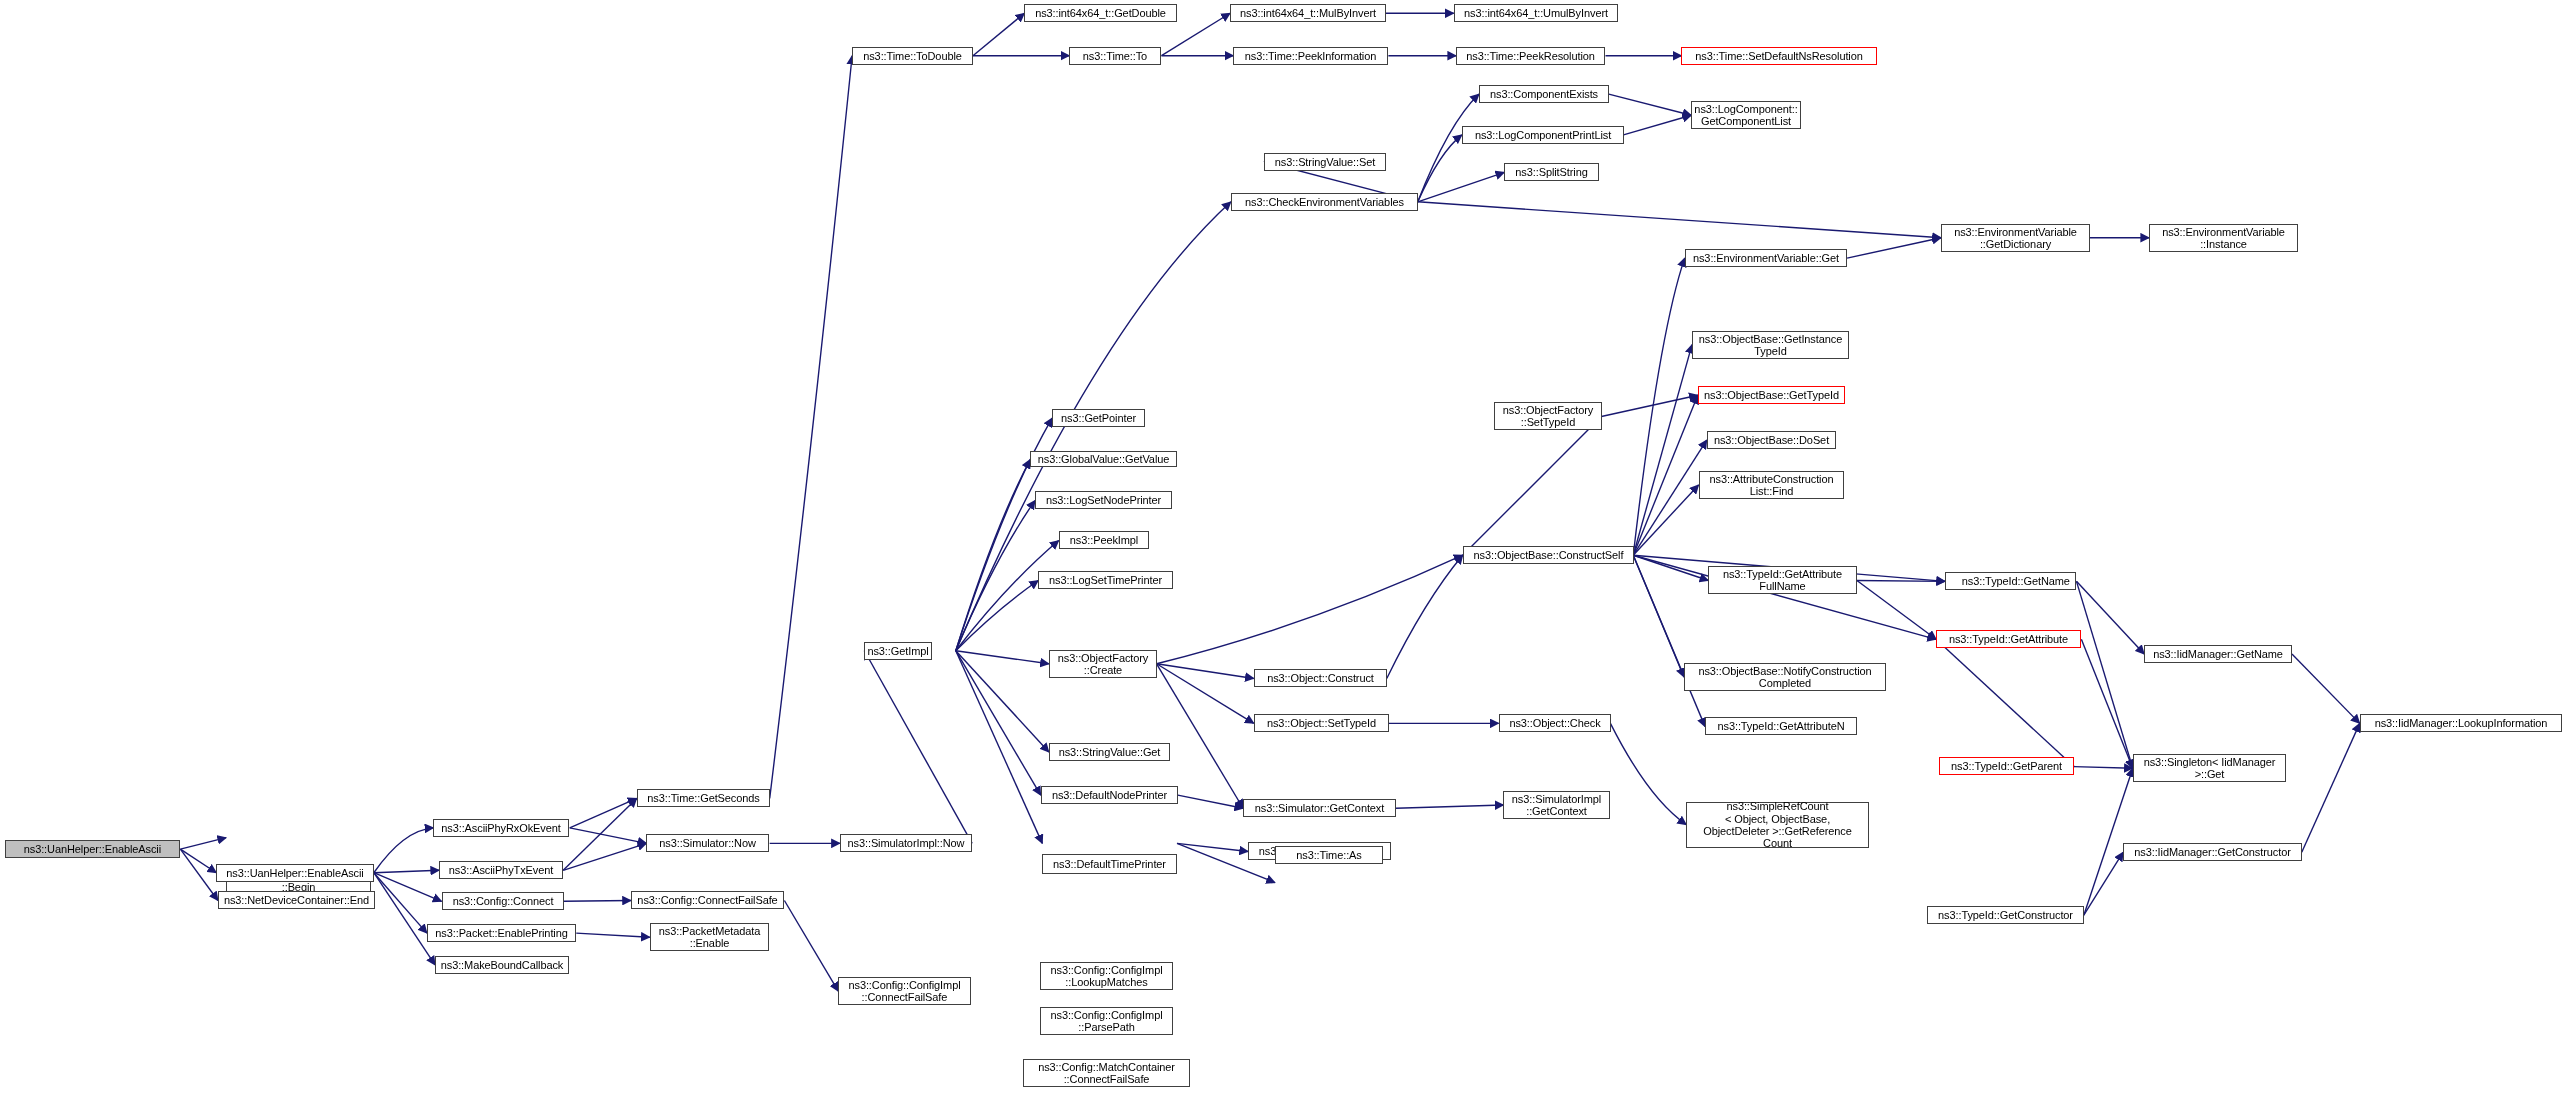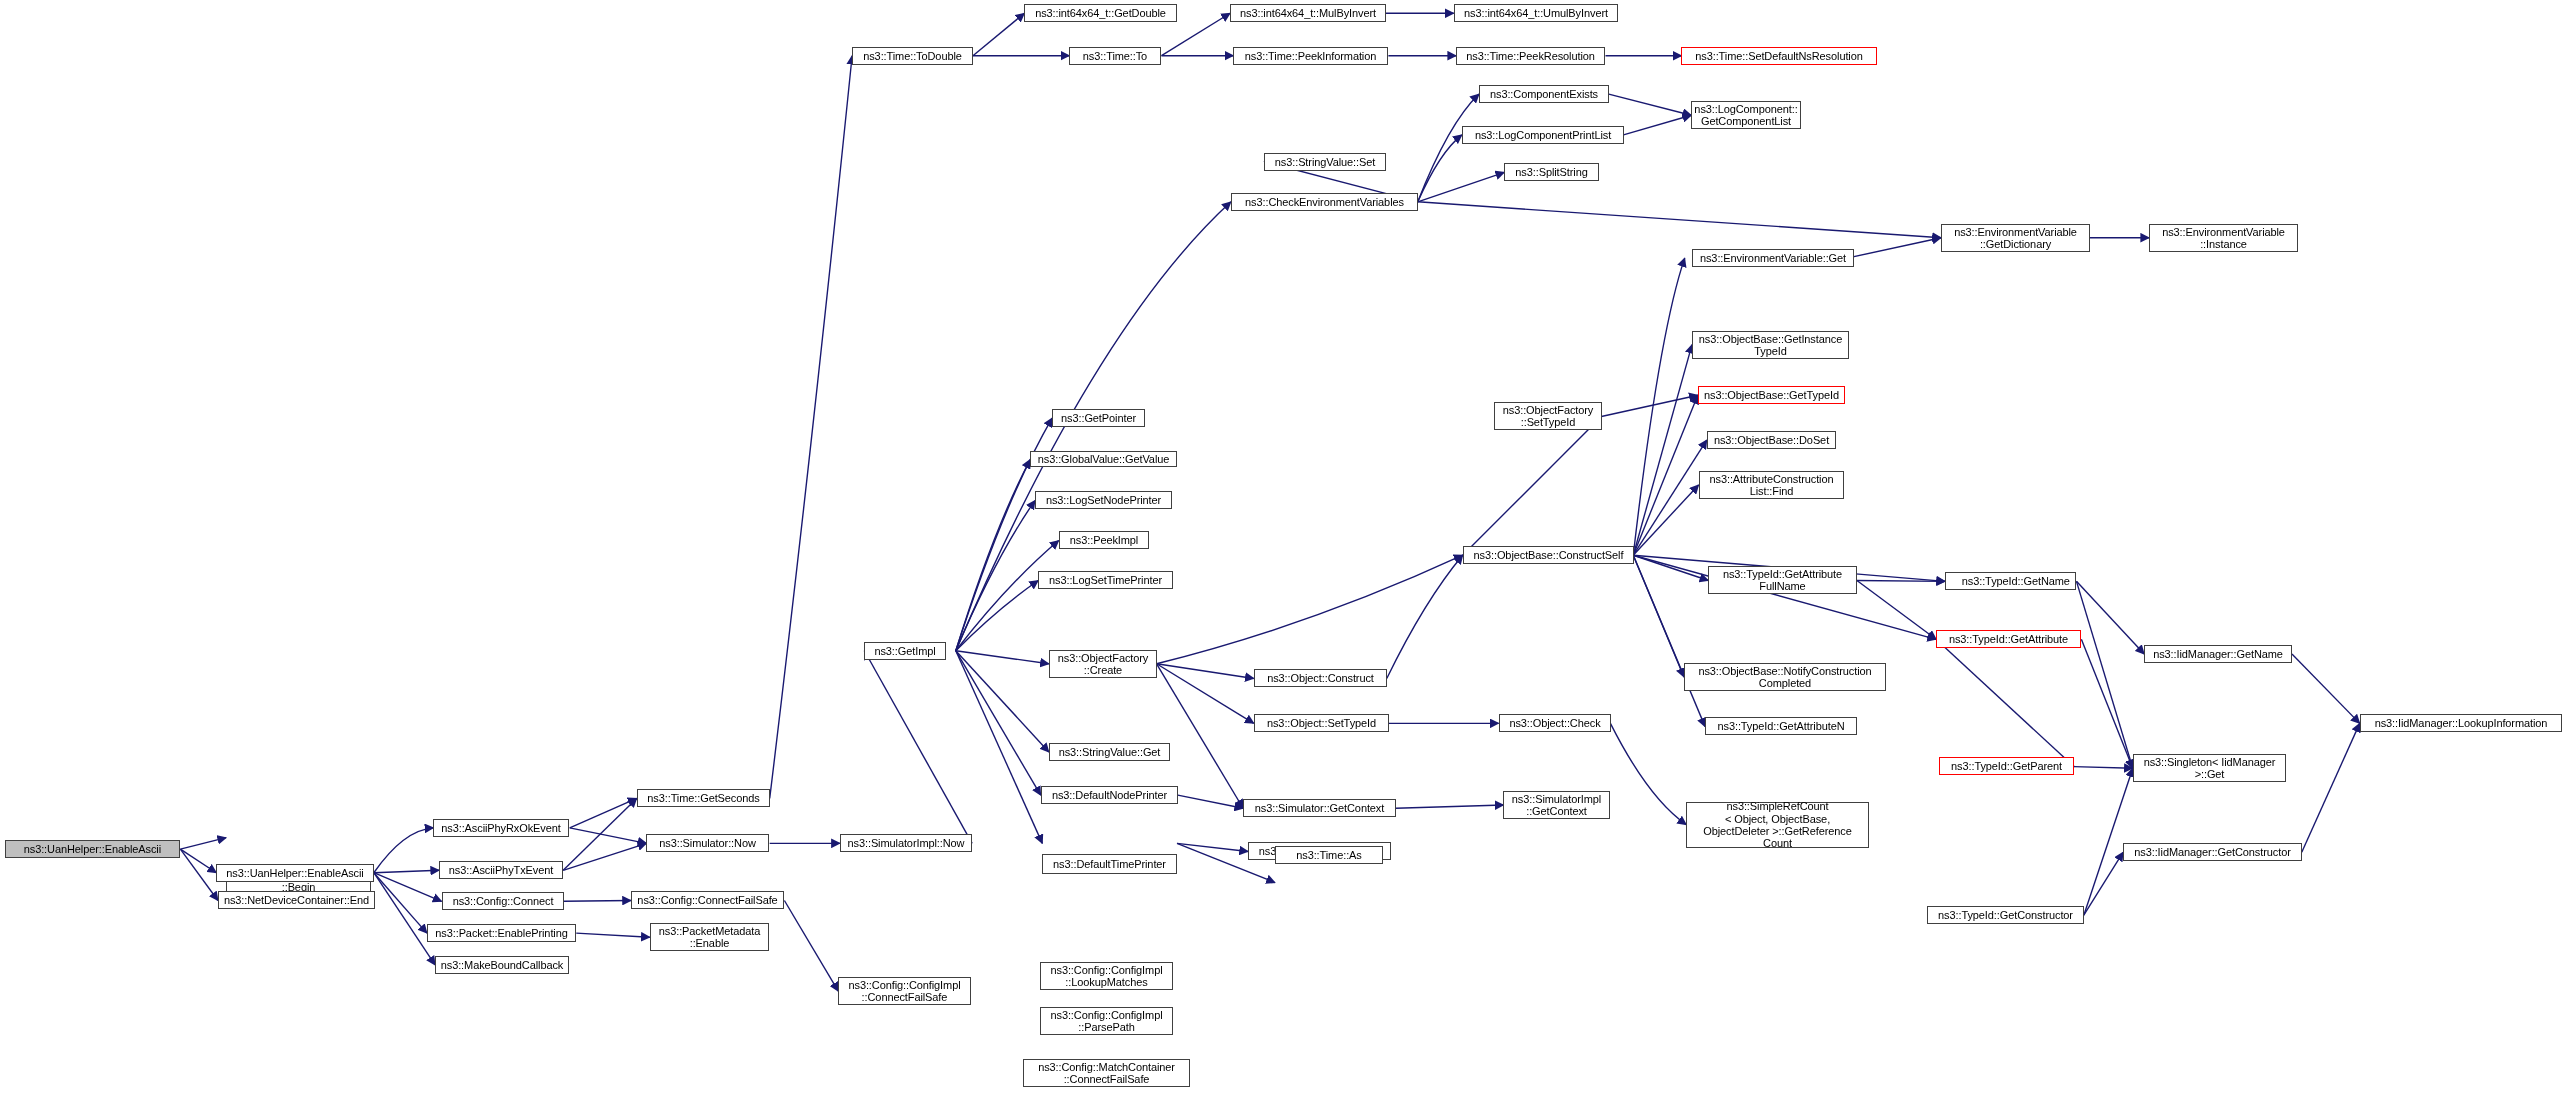--- a/index.html
+++ b/index.html
@@ -117,21 +117,21 @@
       <div class="node" style="left: 427px; top: 924px; width: 149px; height: 18px;">ns3::Packet::EnablePrinting</div>
       <div class="node" style="left: 435px; top: 956px; width: 134px; height: 18px;">ns3::MakeBoundCallback</div>
       <div class="node" style="left: 637px; top: 789px; width: 133px; height: 18px;">ns3::Time::GetSeconds</div>
       <div class="node" style="left: 646px; top: 834px; width: 123px; height: 18px;">ns3::Simulator::Now</div>
       <div class="node" style="left: 631px; top: 891px; width: 153px; height: 18px;">ns3::Config::ConnectFailSafe</div>
       <div class="node" style="left: 650px; top: 923px; width: 119px; height: 28px;">ns3::PacketMetadata
 ::Enable</div>
       <div class="node" style="left: 840px; top: 834px; width: 132px; height: 18px;">ns3::SimulatorImpl::Now</div>
       <div class="node" style="left: 838px; top: 977px; width: 133px; height: 28px;">ns3::Config::ConfigImpl
 ::ConnectFailSafe</div>
-      <div class="node" style="left: 864px; top: 642px; width: 82px; height: 18px;">ns3::GetImpl</div>
+      <div class="node" style="left: 864px; top: 642px; width: 68px; height: 18px;">ns3::GetImpl</div>
       <div class="node" style="left: 1052px; top: 409px; width: 93px; height: 18px;">ns3::GetPointer</div>
       <div class="node" style="left: 1030px; top: 451px; width: 147px; height: 16px;">ns3::GlobalValue::GetValue</div>
       <div class="node" style="left: 1035px; top: 491px; width: 137px; height: 18px;">ns3::LogSetNodePrinter</div>
       <div class="node" style="left: 1059px; top: 531px; width: 90px; height: 18px;">ns3::PeekImpl</div>
       <div class="node" style="left: 1038px; top: 571px; width: 135px; height: 18px;">ns3::LogSetTimePrinter</div>
       <div class="node" style="left: 1049px; top: 650px; width: 108px; height: 28px;">ns3::ObjectFactory
 ::Create</div>
       <div class="node" style="left: 1049px; top: 743px; width: 121px; height: 18px;">ns3::StringValue::Get</div>
       <div class="node" style="left: 1041px; top: 786px; width: 137px; height: 18px;">ns3::DefaultNodePrinter</div>
       <div class="node" style="left: 1042px; top: 854px; width: 135px; height: 20px;">ns3::DefaultTimePrinter</div>
@@ -152,21 +152,21 @@
       <div class="node" style="left: 1462px; top: 126px; width: 162px; height: 18px;">ns3::LogComponentPrintList</div>
       <div class="node" style="left: 1504px; top: 163px; width: 95px; height: 18px;">ns3::SplitString</div>
       <div class="node" style="left: 1494px; top: 402px; width: 108px; height: 28px;">ns3::ObjectFactory
 ::SetTypeId</div>
       <div class="node" style="left: 1463px; top: 546px; width: 171px; height: 18px;">ns3::ObjectBase::ConstructSelf</div>
       <div class="node" style="left: 1499px; top: 714px; width: 112px; height: 18px;">ns3::Object::Check</div>
       <div class="node" style="left: 1503px; top: 791px; width: 107px; height: 28px;">ns3::SimulatorImpl
 ::GetContext</div>
       <div class="node" style="left: 1691px; top: 101px; width: 110px; height: 28px;">ns3::LogComponent::
 GetComponentList</div>
-      <div class="node" style="left: 1685px; top: 249px; width: 162px; height: 18px; margin-left: 7px;">ns3::EnvironmentVariable::Get</div>
+      <div class="node" style="left: 1685px; top: 249px; width: 162px; height: 18px;">ns3::EnvironmentVariable::Get</div>
       <div class="node" style="left: 1692px; top: 331px; width: 157px; height: 28px;">ns3::ObjectBase::GetInstance
 TypeId</div>
       <div class="node red" style="left: 1698px; top: 386px; width: 147px; height: 18px;">ns3::ObjectBase::GetTypeId</div>
       <div class="node" style="left: 1707px; top: 431px; width: 129px; height: 18px;">ns3::ObjectBase::DoSet</div>
       <div class="node" style="left: 1699px; top: 471px; width: 145px; height: 28px;">ns3::AttributeConstruction
 List::Find</div>
       <div class="node" style="left: 1708px; top: 566px; width: 149px; height: 28px;">ns3::TypeId::GetAttribute
 FullName</div>
       <div class="node" style="left: 1684px; top: 663px; width: 202px; height: 28px;">ns3::ObjectBase::NotifyConstruction
 Completed</div>

